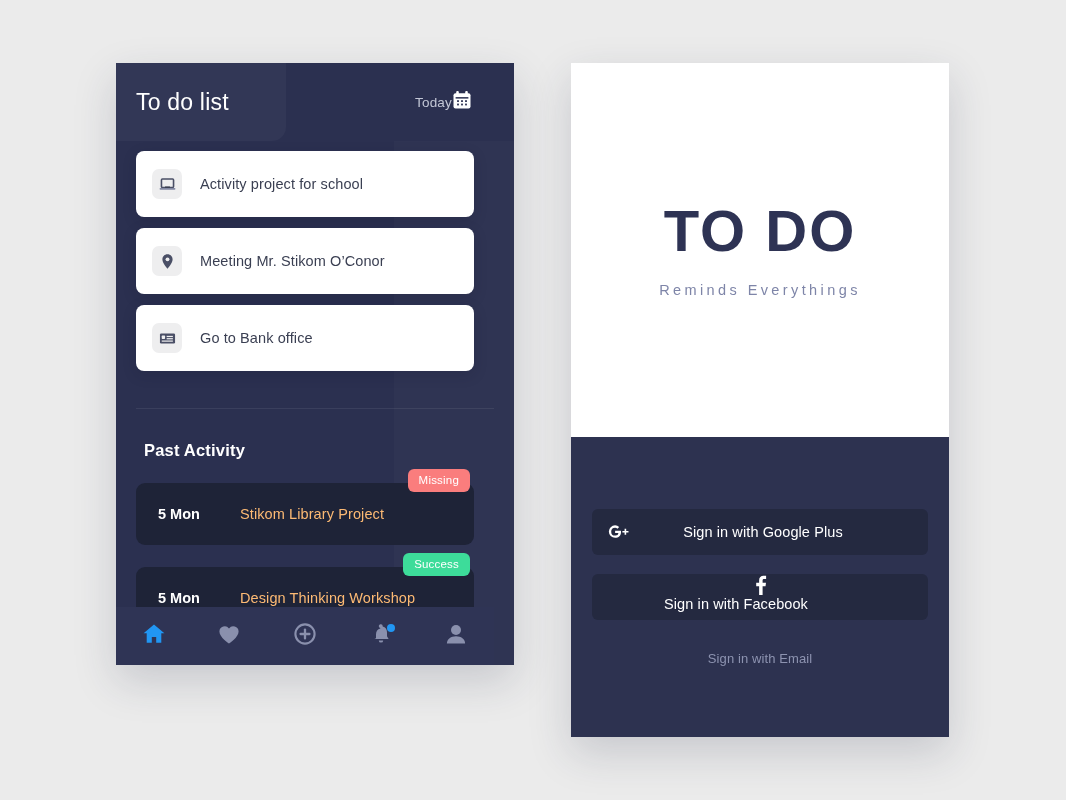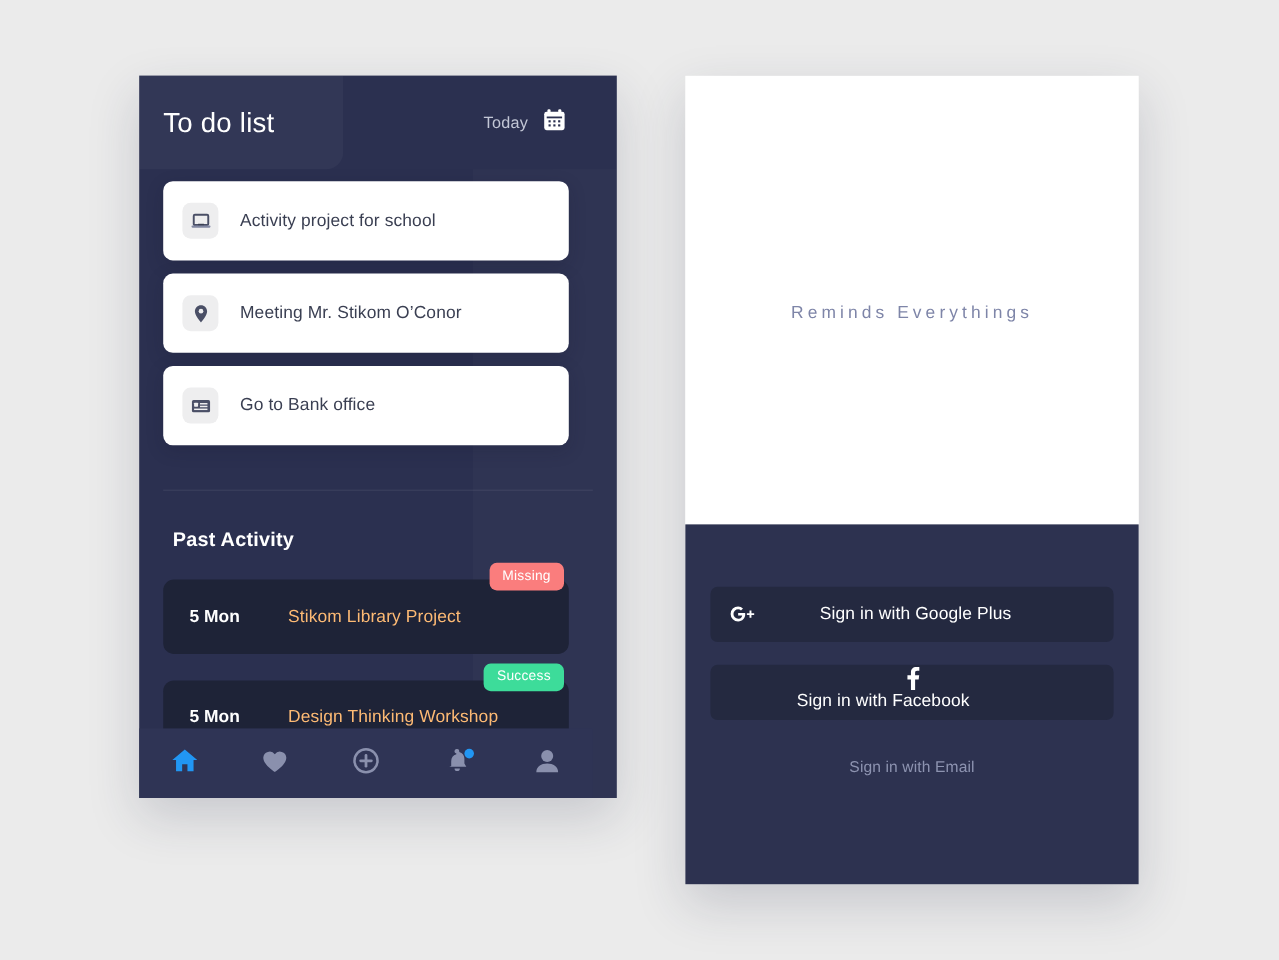--- a/index.html
+++ b/index.html
@@ -58,21 +58,21 @@
   .todo-title {
     color: #ffffff;
     font-size: 23px;
     font-weight: 400;
     letter-spacing: 0.2px;
     flex: 1;
   }
   .today-label {
     color: #c3c7d6;
     font-size: 13.5px;
-    margin-right: 12px;
+    margin-right: 0;
     letter-spacing: 0.2px;
   }
   .cal-icon { display: block; }
 
   .task-list {
     position: absolute;
     left: 20px;
     top: 88px;
     width: 338px;
     z-index: 3;
@@ -240,21 +240,21 @@
     width: 336px;
     height: 46px;
     background: #242940;
     border-radius: 6px;
     display: flex;
     align-items: center;
     box-sizing: border-box;
     margin-top: 0;
     position: relative;
   }
-  .signin-btn.first { margin-top: 52px; }
+  .signin-btn.first { margin-top: 72px; }
   .signin-btn.second { margin-top: 19px; flex-direction: column; }
   .signin-icon {
     width: 54px;
     display: flex;
     align-items: center;
     justify-content: center;
     flex: none;
     color: #ffffff;
   }
   .signin-text {
@@ -409,20 +409,21 @@
         </svg>
       </span>
     </div>
 
   </div>
 </div>
 
 <div class="phone-right">
 
   <div class="splash-top">
+    <div class="brand-title">TO DO</div>
     <div class="brand-sub">Reminds Everythings</div>
   </div>
 
   <div class="splash-bottom">
 
     <div class="signin-btn first">
       <span class="signin-icon">
         <svg width="22" height="16" viewBox="0 0 26 18">
           <path d="M8.4 1.1a7.4 7.4 0 100 14.8c4.2 0 7-2.9 7-7 0-.5-.05-1-.13-1.4H8.4v2.7h4a3.6 3.6 0 01-4 3A4.3 4.3 0 118.4 4a4 4 0 012.8 1.1l2-2A7.1 7.1 0 008.4 1.1z" fill="#ffffff"></path>
           <rect x="19.6" y="5.1" width="1.9" height="7.2" rx="0.2" fill="#ffffff"></rect>

